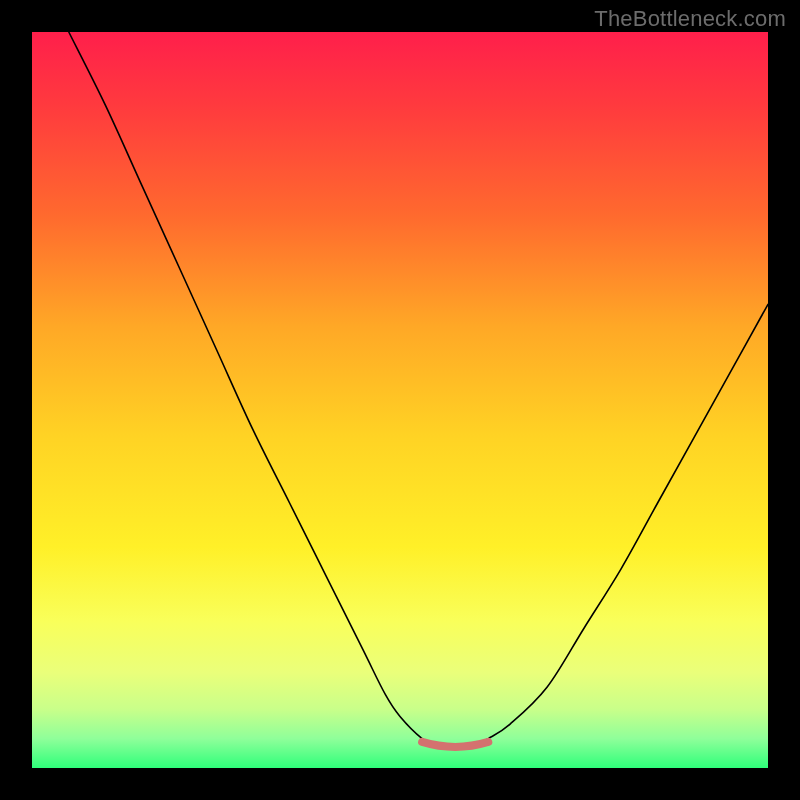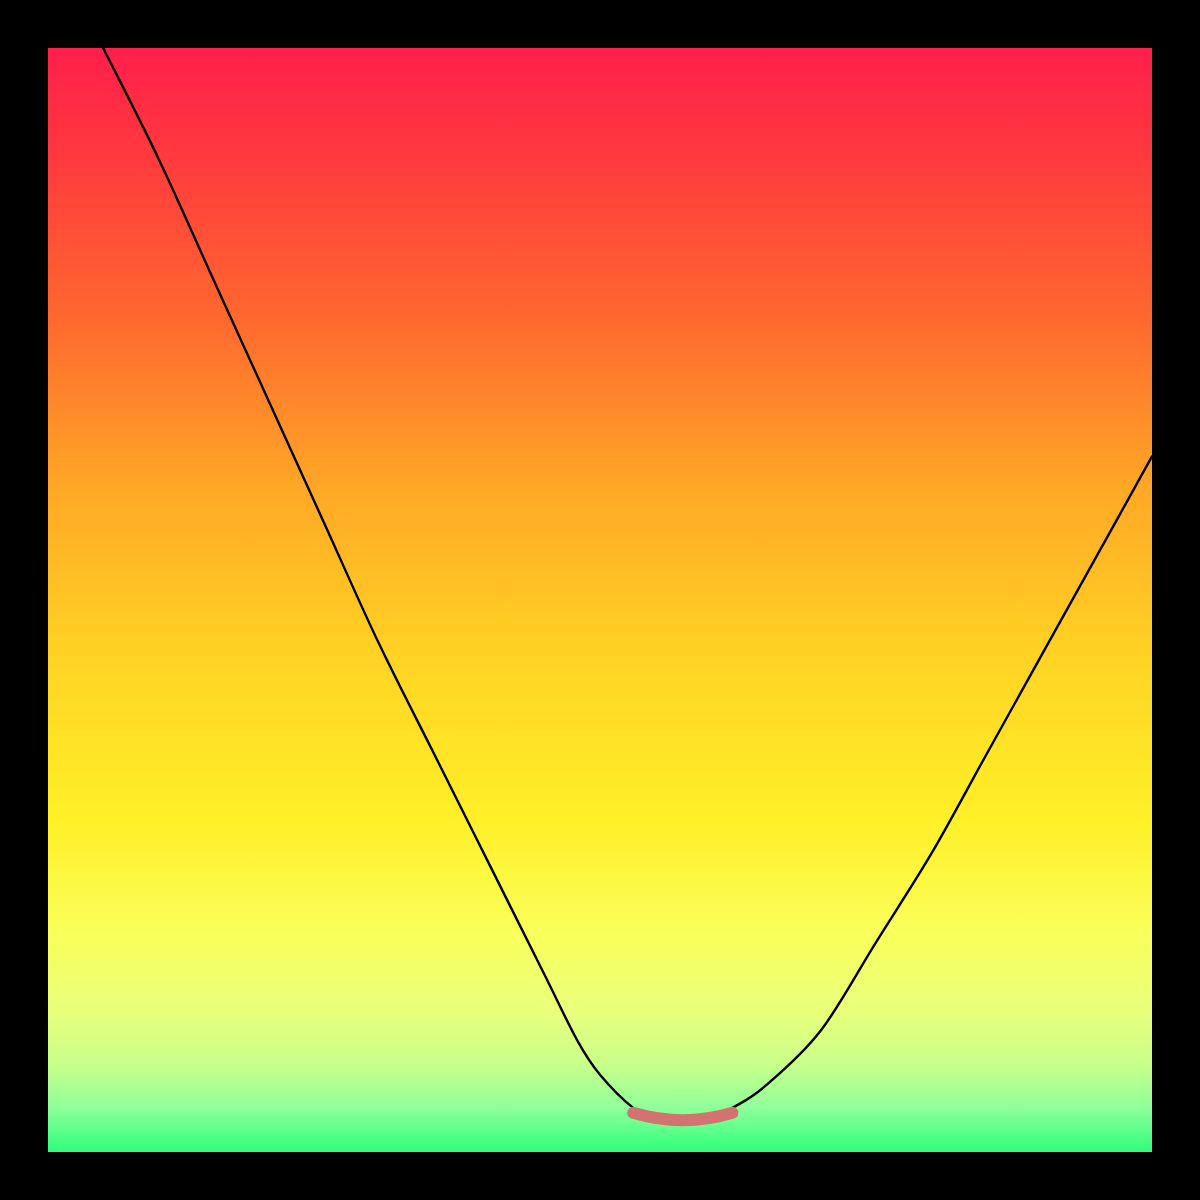--- a/index.html
+++ b/index.html
@@ -71,13 +71,14 @@
 </head>
 <body>
 
 <div class="frame">
   <div class="plot">
     <svg class="curve-svg" viewBox="0 0 736 736">
       <path id="main-curve" class="curve-path" d="M 36.8 0.0 C 42.9 12.3, 61.3 47.8, 73.6 73.6 C 85.9 99.4, 98.1 127.6, 110.4 154.6 C 122.7 181.5, 134.9 208.5, 147.2 235.5 C 159.5 262.5, 171.7 289.5, 184.0 316.5 C 196.3 343.5, 208.5 371.7, 220.8 397.4 C 233.1 423.2, 245.3 446.5, 257.6 471.0 C 269.9 495.6, 282.1 520.1, 294.4 544.6 C 306.7 569.2, 321.4 598.6, 331.2 618.2 C 341.0 637.9, 347.1 651.4, 353.3 662.4 C 359.4 673.4, 361.9 677.1, 368.0 684.5 C 374.1 691.8, 383.9 701.7, 390.1 706.6 C 396.2 711.5, 398.7 712.7, 404.8 713.9 C 410.9 715.1, 420.7 713.9, 426.9 713.9 C 433.0 713.9, 436.7 715.1, 441.6 713.9 C 446.5 712.7, 450.2 710.2, 456.3 706.6 C 462.5 702.9, 468.6 700.4, 478.4 691.8 C 488.2 683.3, 502.9 671.0, 515.2 655.0 C 527.5 639.1, 539.7 615.8, 552.0 596.2 C 564.3 576.5, 576.5 558.1, 588.8 537.3 C 601.1 516.4, 613.3 493.1, 625.6 471.0 C 637.9 449.0, 650.1 426.9, 662.4 404.8 C 674.7 382.7, 686.9 360.6, 699.2 338.6 C 711.5 316.5, 729.9 283.4, 736.0 272.3"></path>
       <path id="cap-curve" class="cap" d="M 390.1 709.9 Q 423.2 719.9 456.3 709.9" stroke="#d4726f" stroke-width="8"></path>
     </svg>
   </div>
+  <div class="watermark">TheBottleneck.com</div>
 </div>
 
 </body></html>

